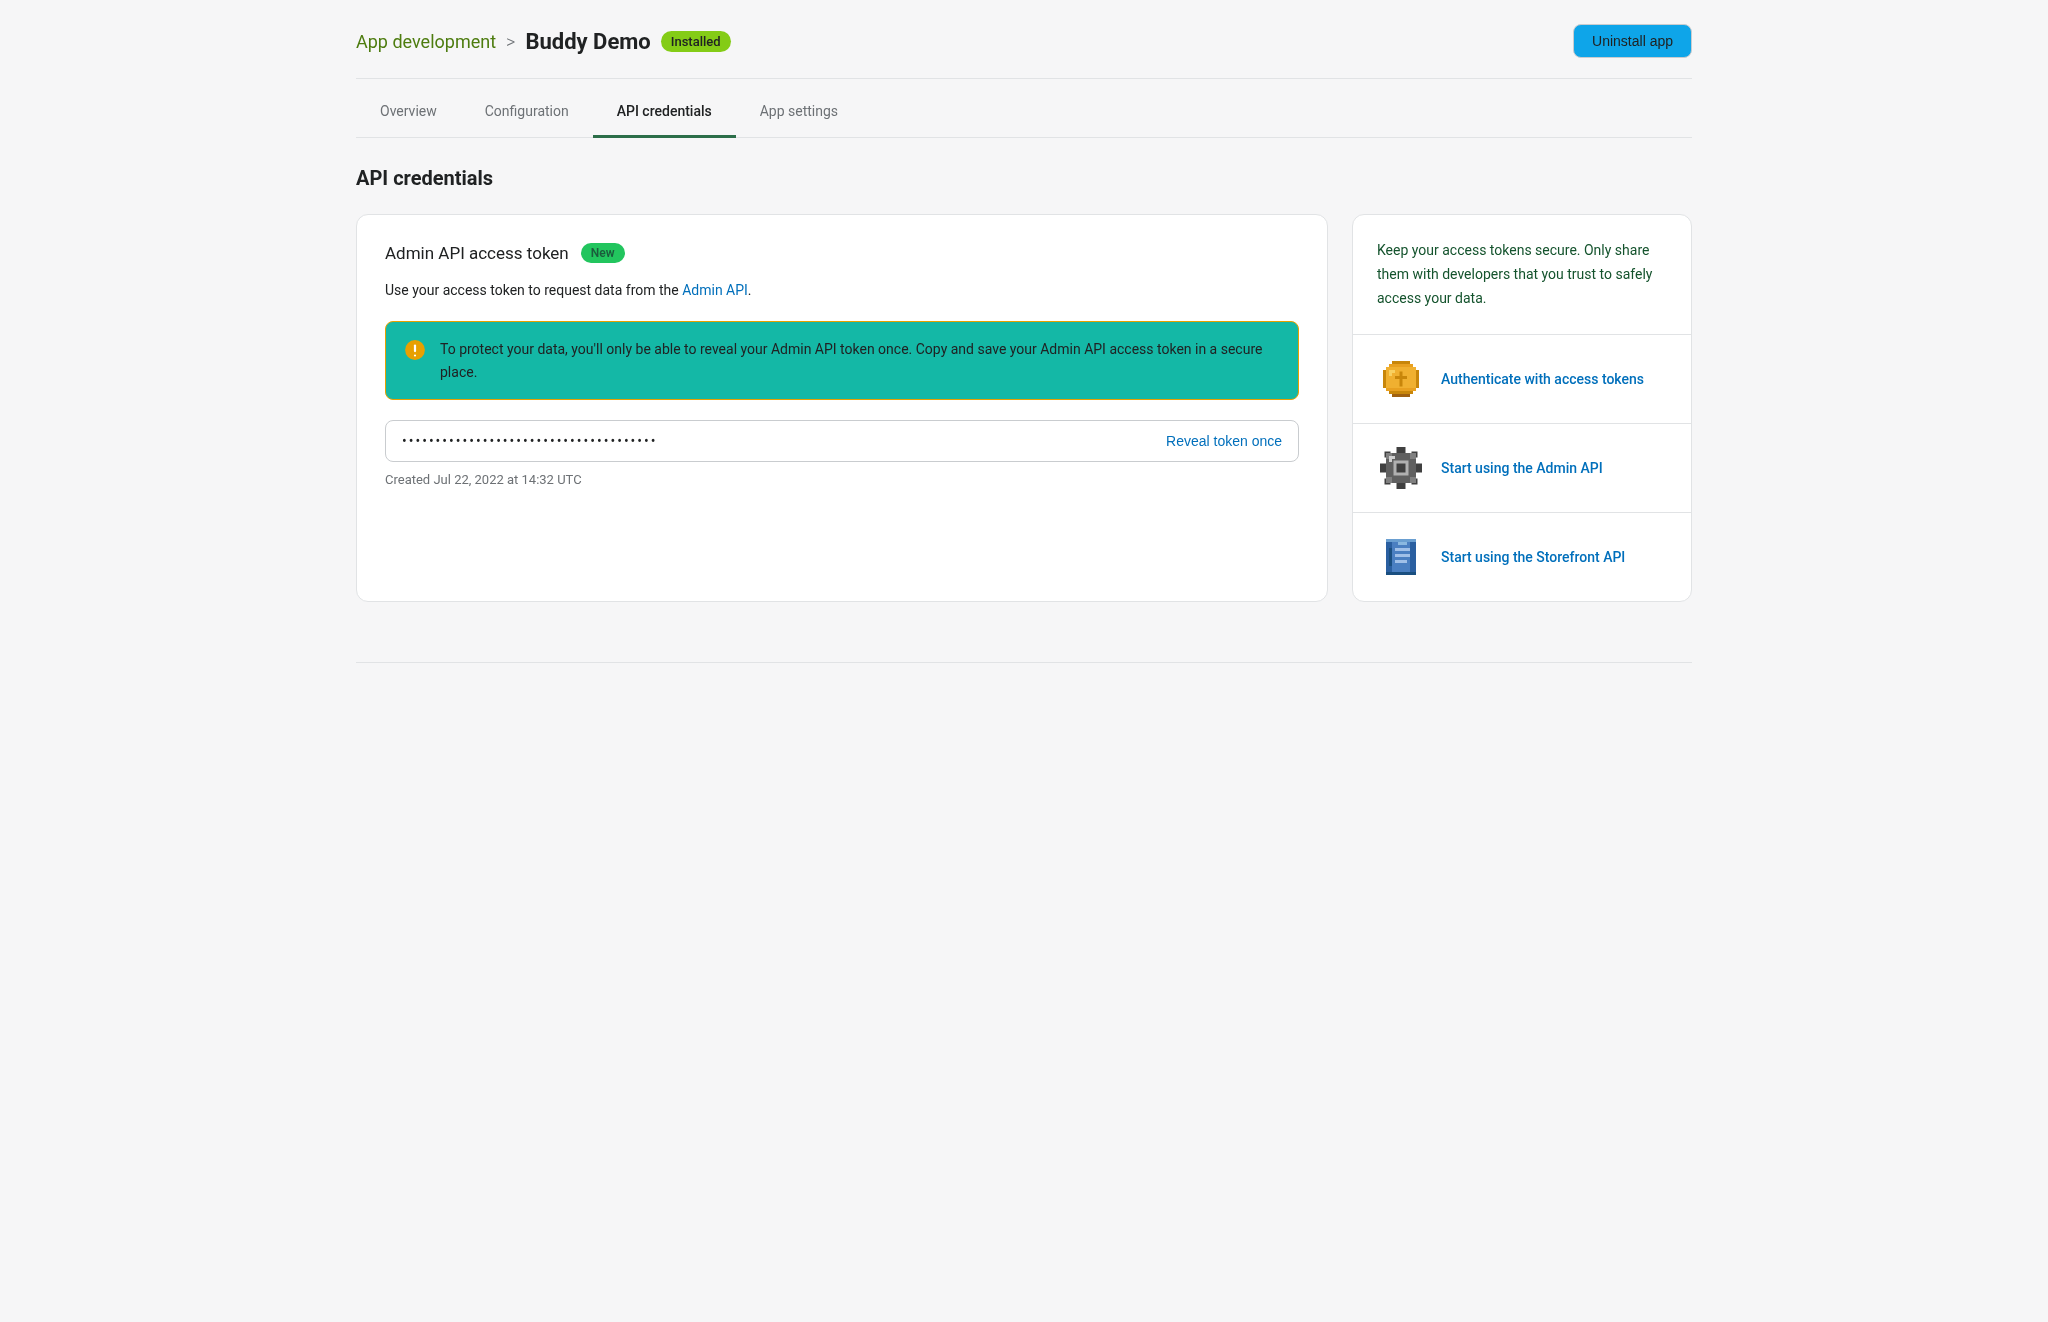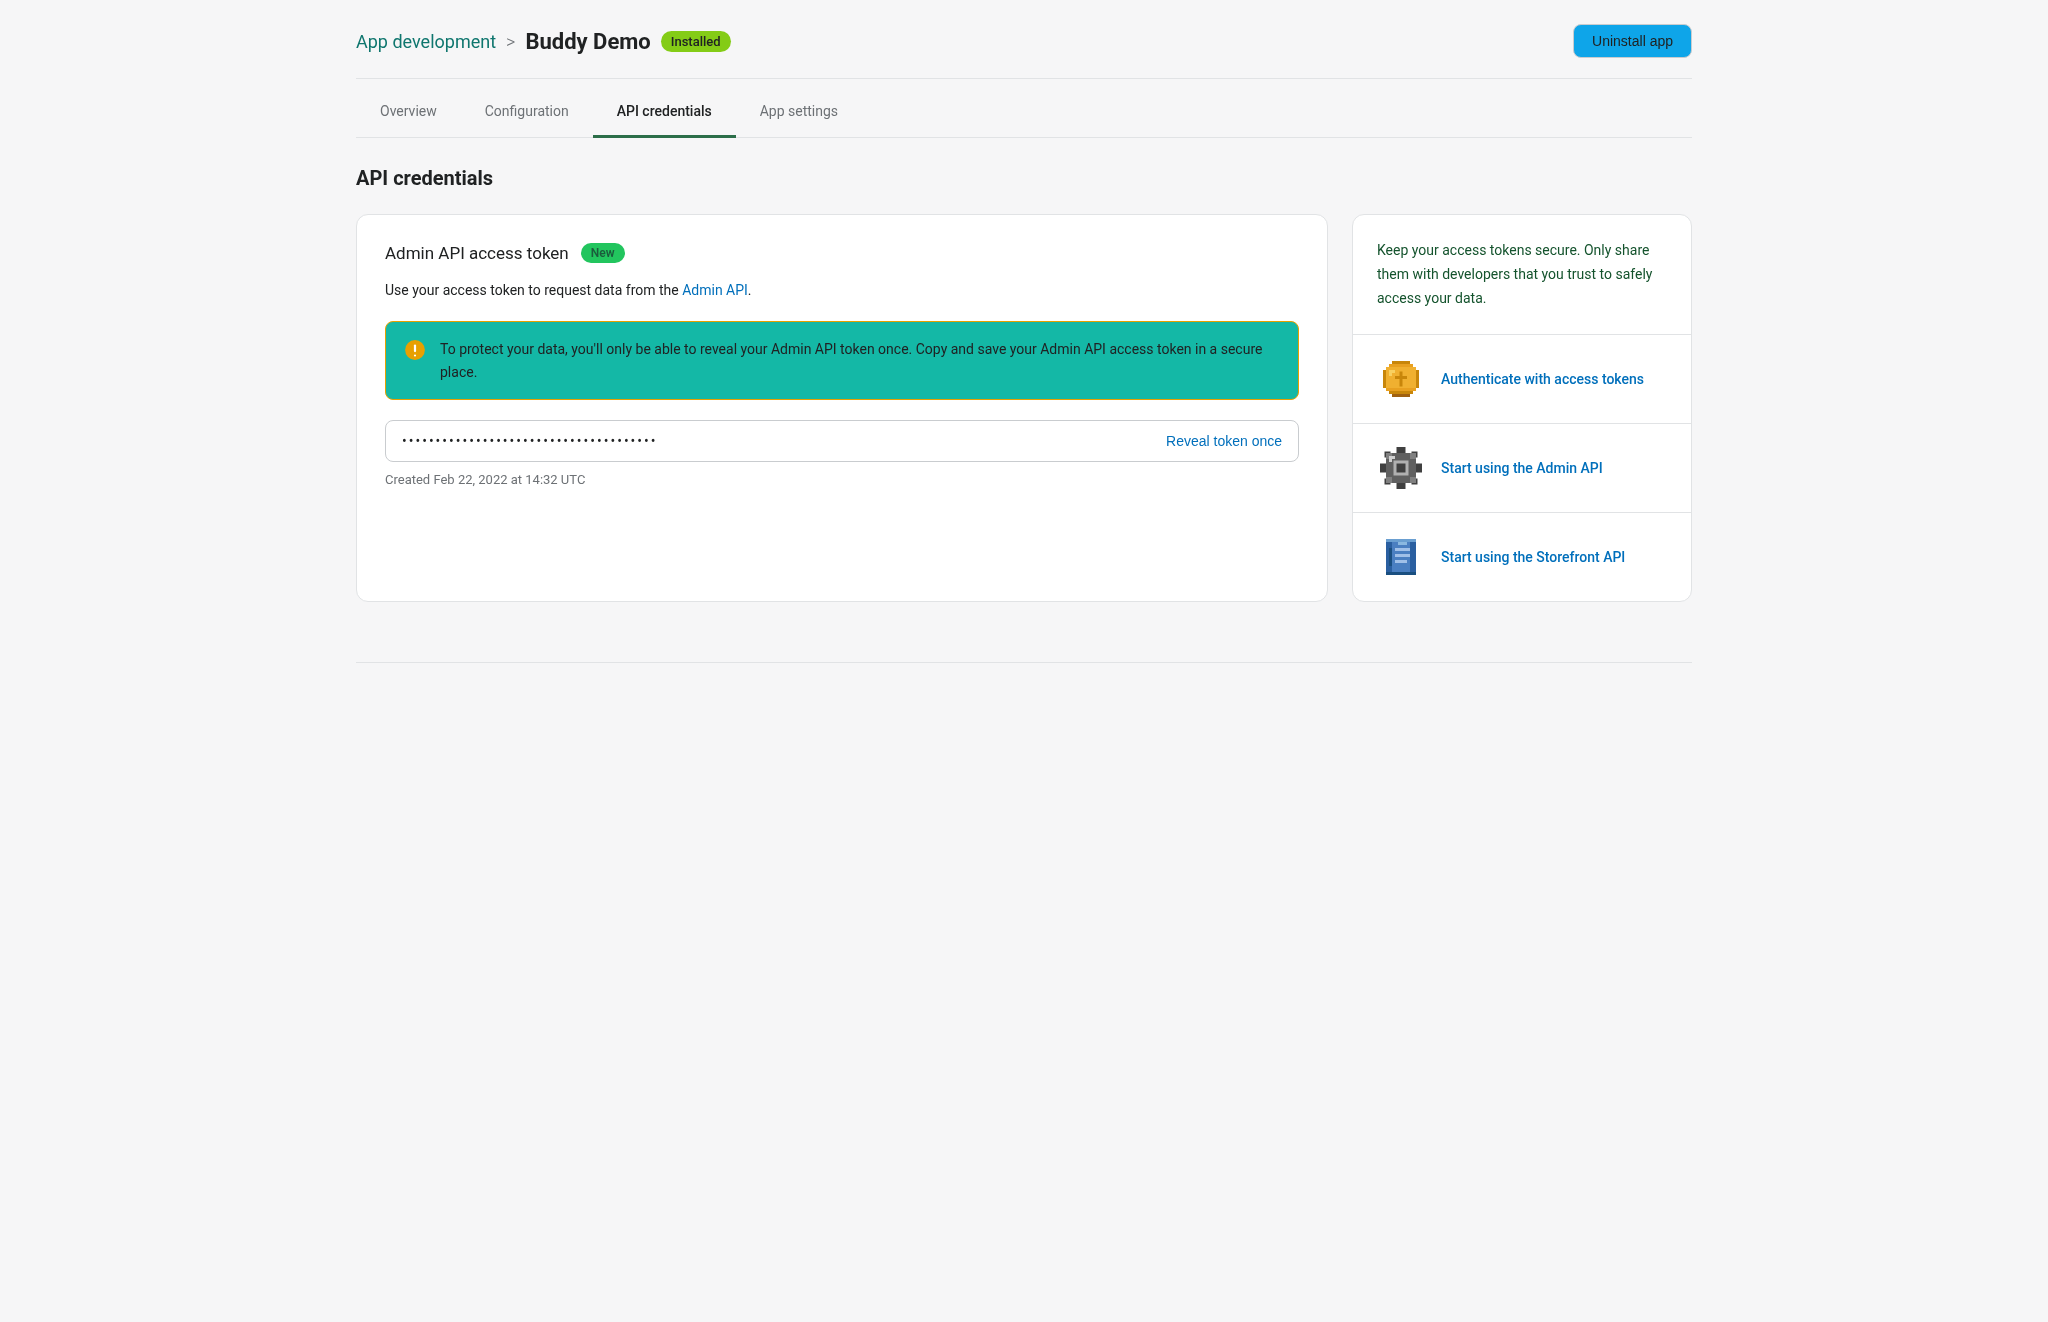--- a/index.html
+++ b/index.html
@@ -32,21 +32,21 @@
     }
 
     .breadcrumb {
       display: flex;
       align-items: center;
       gap: 10px;
     }
 
     .breadcrumb-parent {
       font-size: 18px;
-      color: #0f766e;
+      color: #4d7c0f;
       font-weight: 400;
     }
 
     .breadcrumb-separator {
       font-size: 18px;
       color: #6d7175;
       font-weight: 300;
     }
 
     .breadcrumb-current {
@@ -338,21 +338,21 @@
             <rect x="9" y="14" width="2" height="2" rx="1" fill="white"></rect>
           </svg>
           <span class="warning-text">To protect your data, you'll only be able to reveal your Admin API token once. Copy and save your Admin API access token in a secure place.</span>
         </div>
 
         <div class="token-field">
           <span class="token-dots">••••••••••••••••••••••••••••••••••••••</span>
           <button class="reveal-btn">Reveal token once</button>
         </div>
 
-        <p class="token-meta">Created Feb 22, 2022 at 14:32 UTC</p>
+        <p class="token-meta">Created Jul 22, 2022 at 14:32 UTC</p>
       </div>
 
       <div class="side-panel">
         <div class="side-card">
           <div class="side-info">
             <p class="side-info-text">Keep your access tokens secure. Only share them with developers that you trust to safely access your data.</p>
           </div>
 
           <div class="side-links">
 

